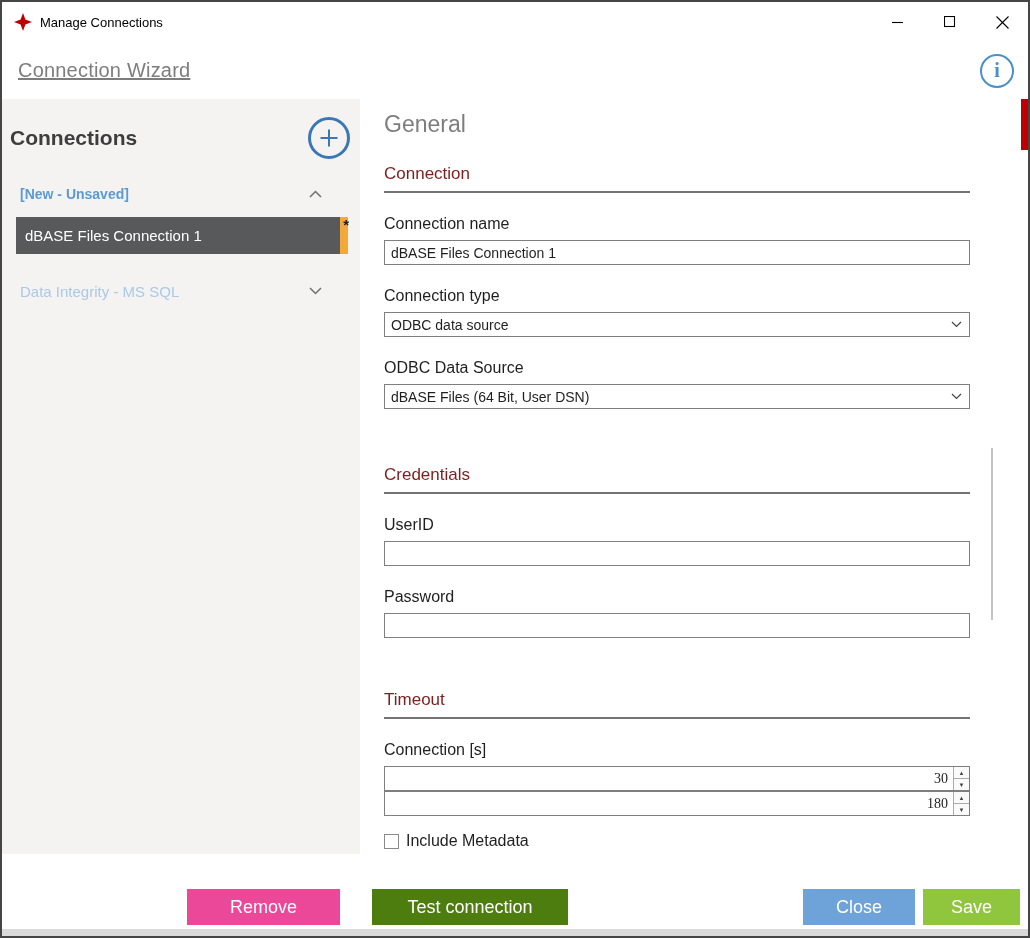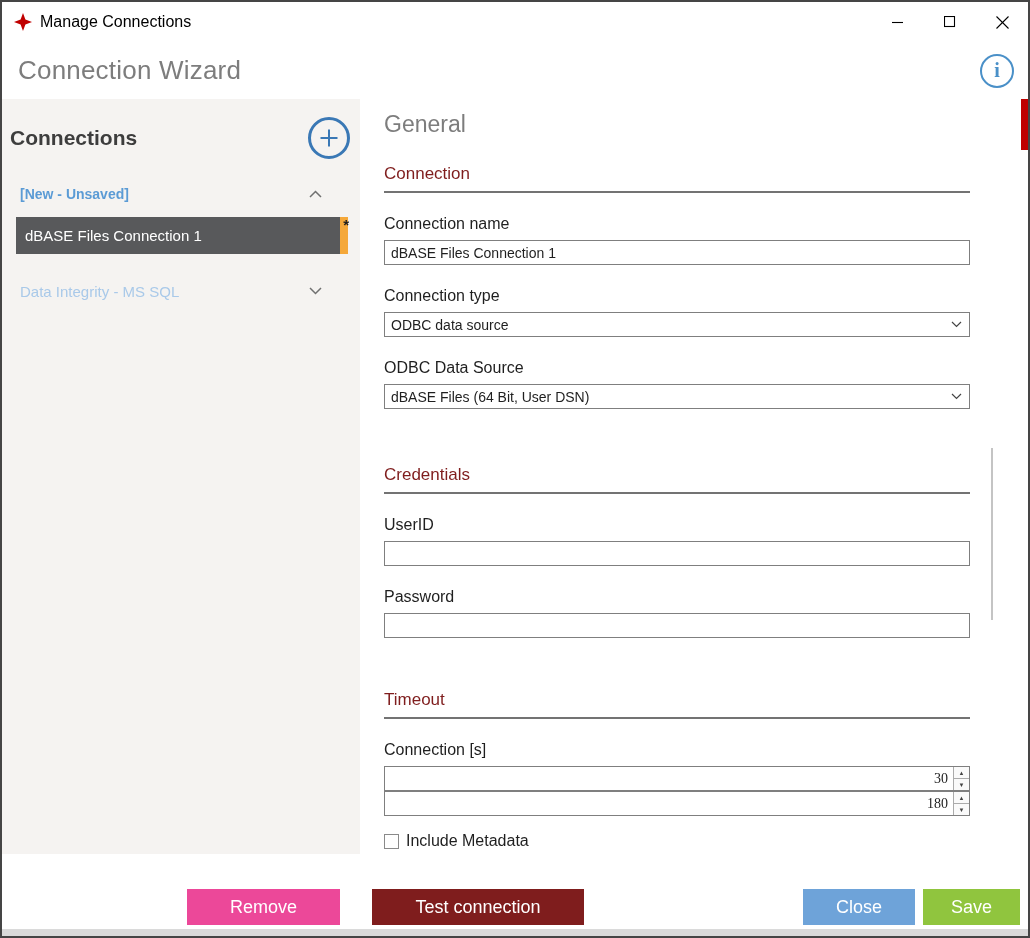--- a/index.html
+++ b/index.html
@@ -16,37 +16,37 @@
   }
 
   
   .titlebar {
     height: 40px; flex: 0 0 40px;
     display: flex; align-items: center;
     background: #ffffff;
     padding-left: 12px;
   }
   .app-icon { width: 18px; height: 18px; margin-right: 8px; display: inline-flex; }
-  .titlebar-title { font-size: 16px; color: #000; }
+  .titlebar-title { font-size: 13px; color: #000; }
   .titlebar-spacer { flex: 1; }
   .win-btn {
     width: 52px; height: 40px;
     display: flex; align-items: center; justify-content: center;
     cursor: default;
   }
   .win-btn svg { display: block; }
 
   
   .header {
     height: 57px; flex: 0 0 57px;
     display: flex; align-items: center;
     padding: 0 14px 0 16px;
     background: #ffffff;
   }
-  .header-title { font-size: 26px; color: #7d7d7d; letter-spacing: 0.2px; }
+  .header-title { font-size: 20px; color: #7d7d7d; letter-spacing: 0.2px; text-decoration: underline; }
   .header-spacer { flex: 1; }
   .info-icon {
     width: 34px; height: 34px; border-radius: 50%;
     border: 2.5px solid #4a90c8;
     color: #4a90c8;
     font-family: "Liberation Serif", "DejaVu Serif", serif;
     font-size: 20px; font-weight: 600;
     display: flex; align-items: center; justify-content: center;
   }
 
@@ -165,21 +165,21 @@
     border: 1px solid #8a8a8a; background: #ffffff;
     margin-right: 7px; flex: 0 0 15px;
   }
   .checkbox-label { font-size: 16px; color: #1f1f1f; }
 
   .main-footer {
     flex: 0 0 58px; background: #ffffff;
     display: flex; align-items: center;
     padding: 0 8px 0 12px;
   }
-  .test-btn { width: 212px; background: #7f1d1d; }
+  .test-btn { width: 196px; background: #4d7c0f; }
   .footer-spacer { flex: 1; }
   .close-btn { width: 112px; background: #6ea3d9; margin-right: 8px; }
   .save-btn { width: 97px; background: #90c53e; }
 
   
   .red-edge-bar {
     position: absolute; right: 0; top: 97px;
     width: 7px; height: 51px; background: #c00000;
   }
   .scroll-line {

